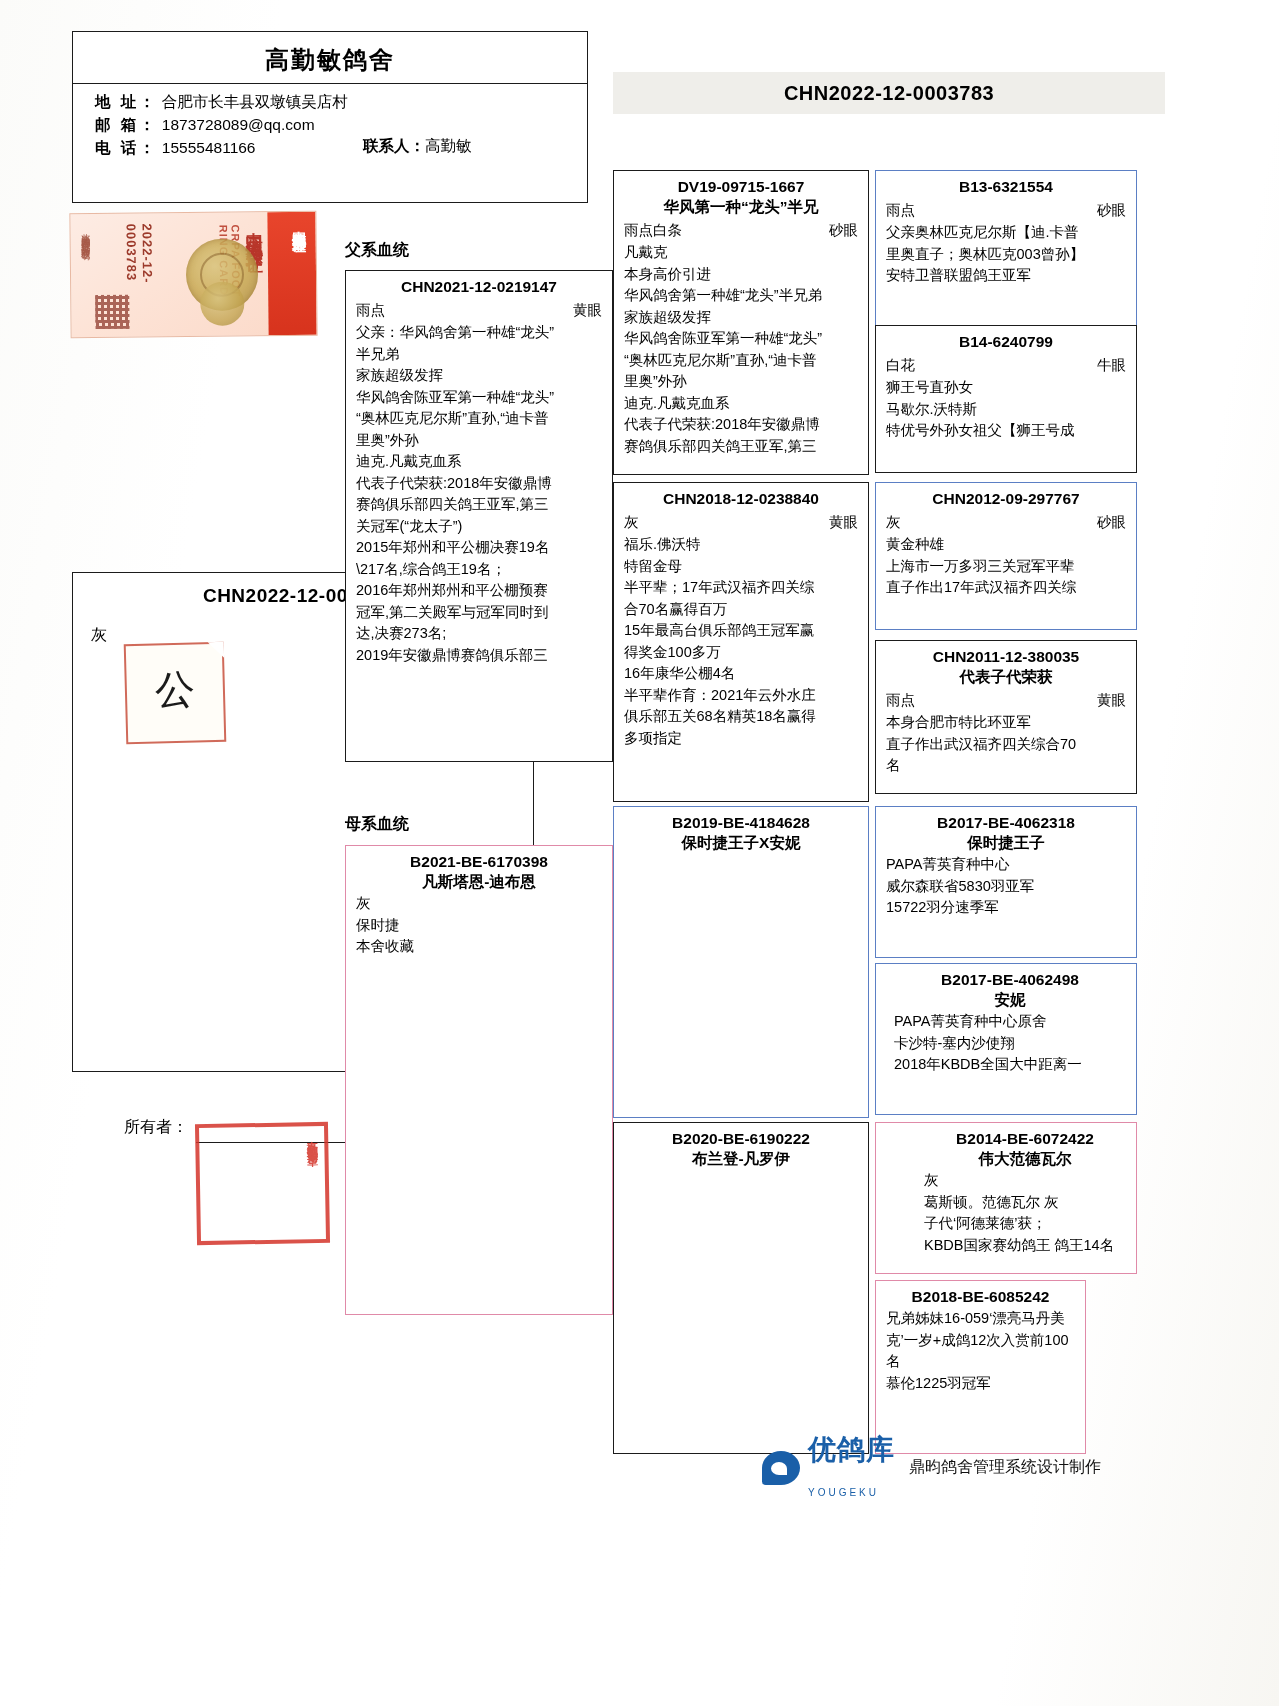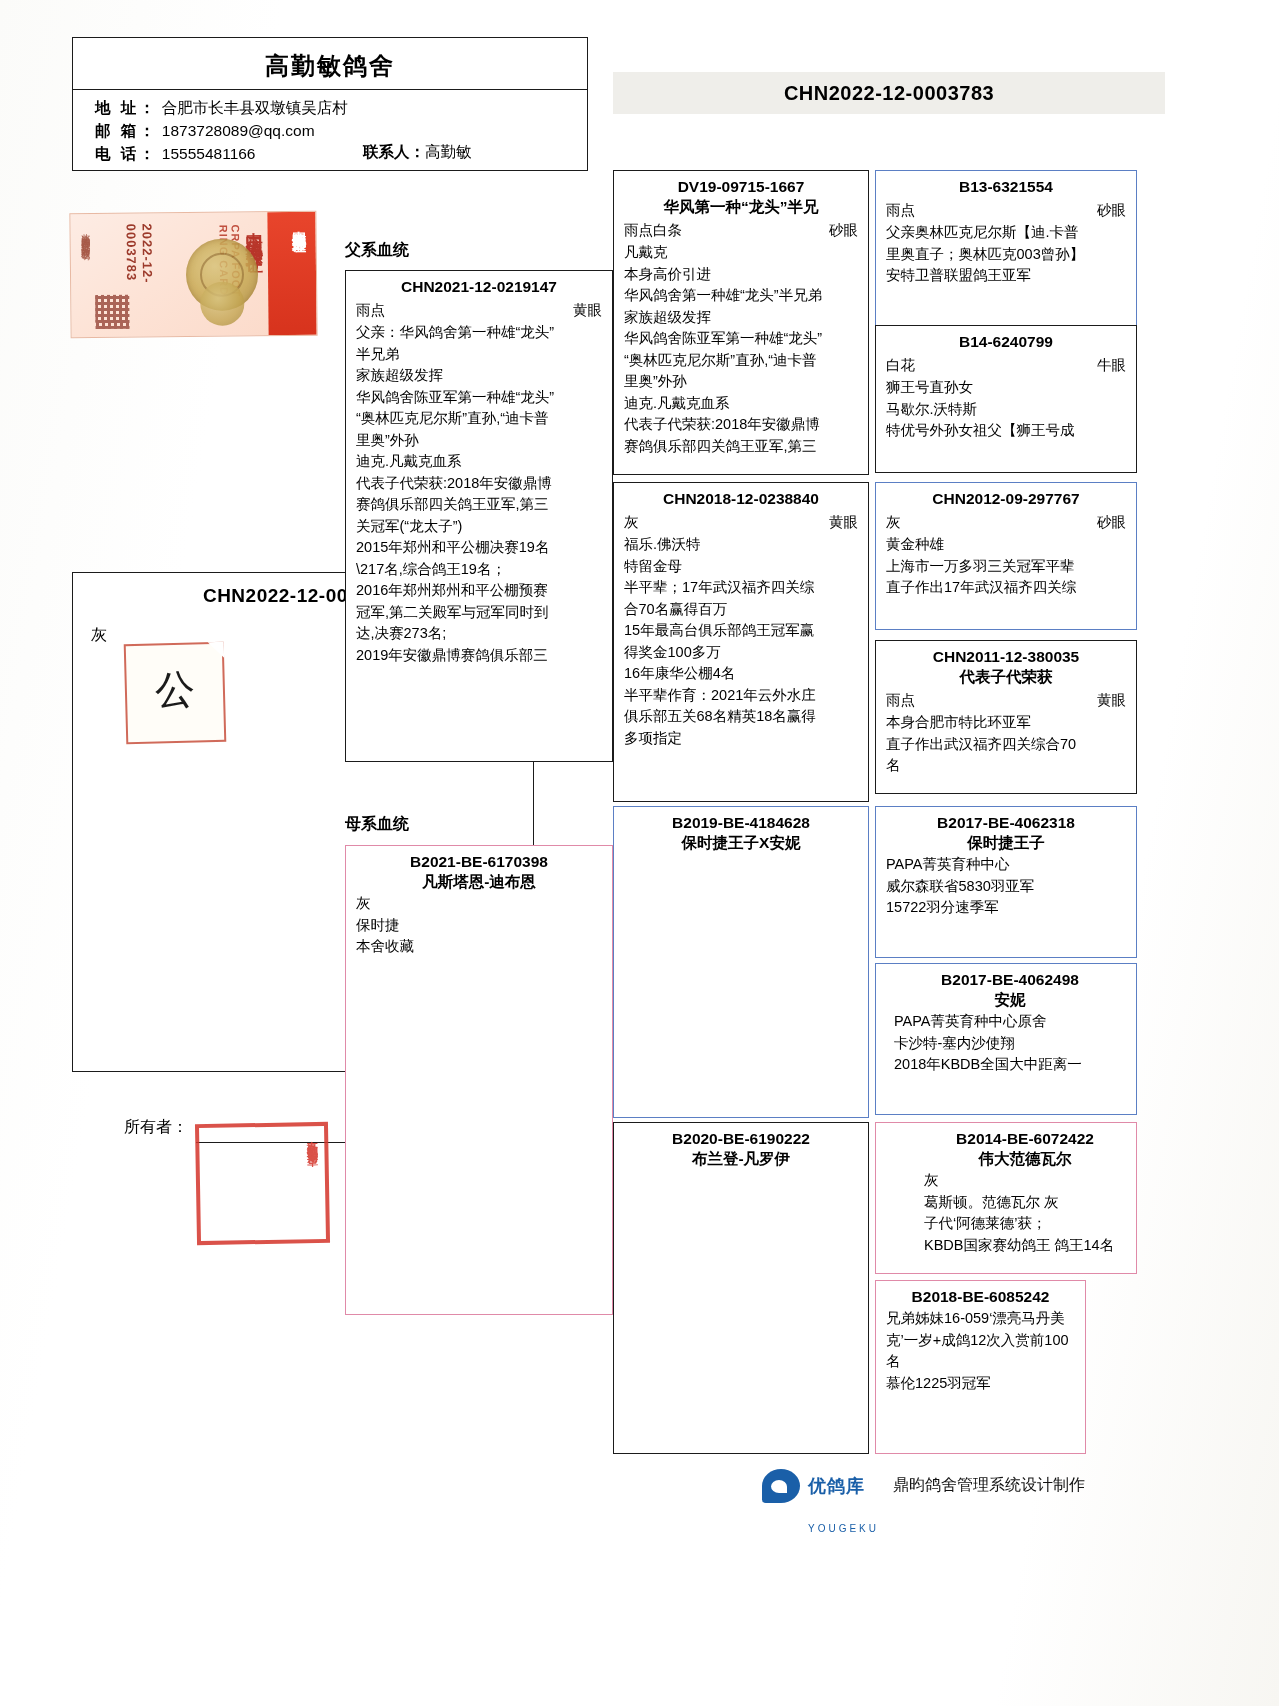--- a/index.html
+++ b/index.html
@@ -18,22 +18,22 @@
   .page {
     position: absolute;
     left: 0; top: 0;
     width: 1279px;
     height: 1706px;
     background: linear-gradient(100deg, #fbfbf9 0%, #ffffff 18%, #ffffff 82%, #f7f6f2 100%);
   }
   
   .loft-card {
     position: absolute;
-    left: 72px; top: 37px;
-    width: 516px; height: 134px;
+    left: 72px; top: 31px;
+    width: 516px; height: 172px;
     border: 1.5px solid #1b1b1b;
     background: #fff;
     box-sizing: border-box;
   }
   .loft-title {
     text-align: center;
     font-size: 24px;
     font-weight: bold;
     letter-spacing: 2px;
     margin-top: 12px;
@@ -324,25 +324,24 @@
   .logo-mark:after {
     content: "";
     position: absolute;
     left: 9px; top: 11px;
     width: 16px; height: 13px;
     background: #fff;
     border-radius: 50% 50% 0 50%;
   }
   .logo-cn {
     color: #1a5fa8;
-    font-size: 18px;
+    font-size: 28px;
     font-weight: bold;
     letter-spacing: 1px;
     line-height: 26px;
-    margin-top: 36px;
   }
   .logo-en {
     color: #1a5fa8;
     font-size: 10px;
     letter-spacing: 3px;
     margin-top: 24px;
   }
   .footer-note {
     font-size: 16px;
     color: #111;

